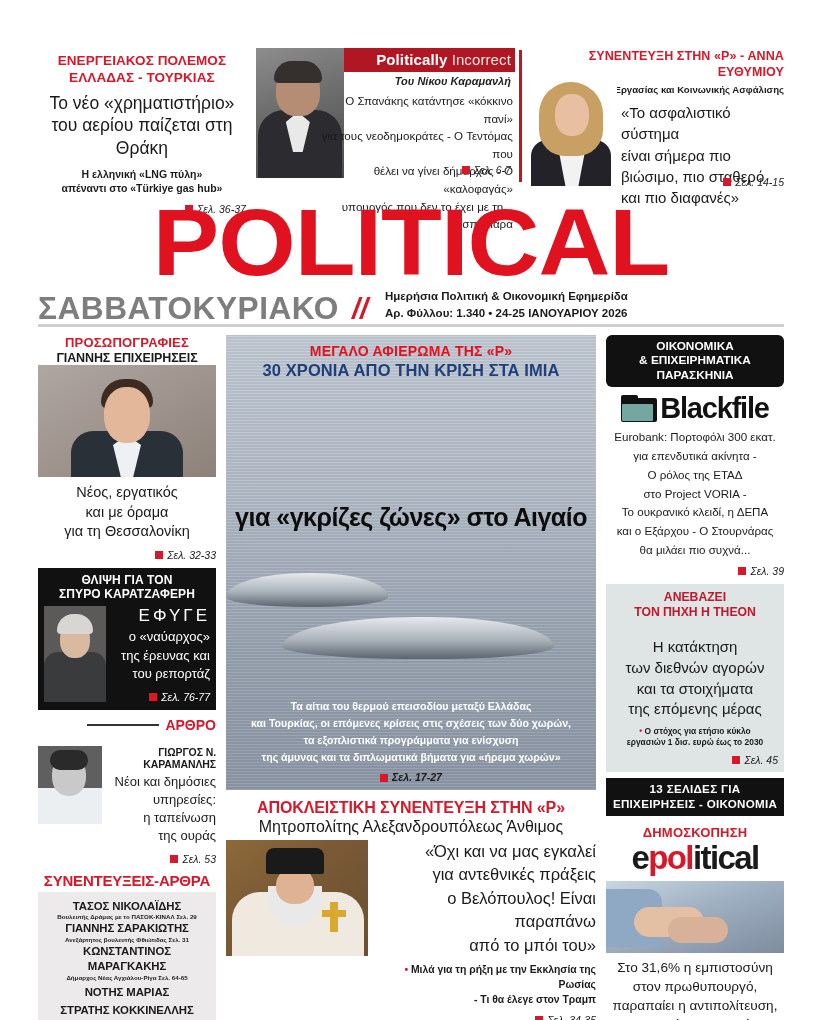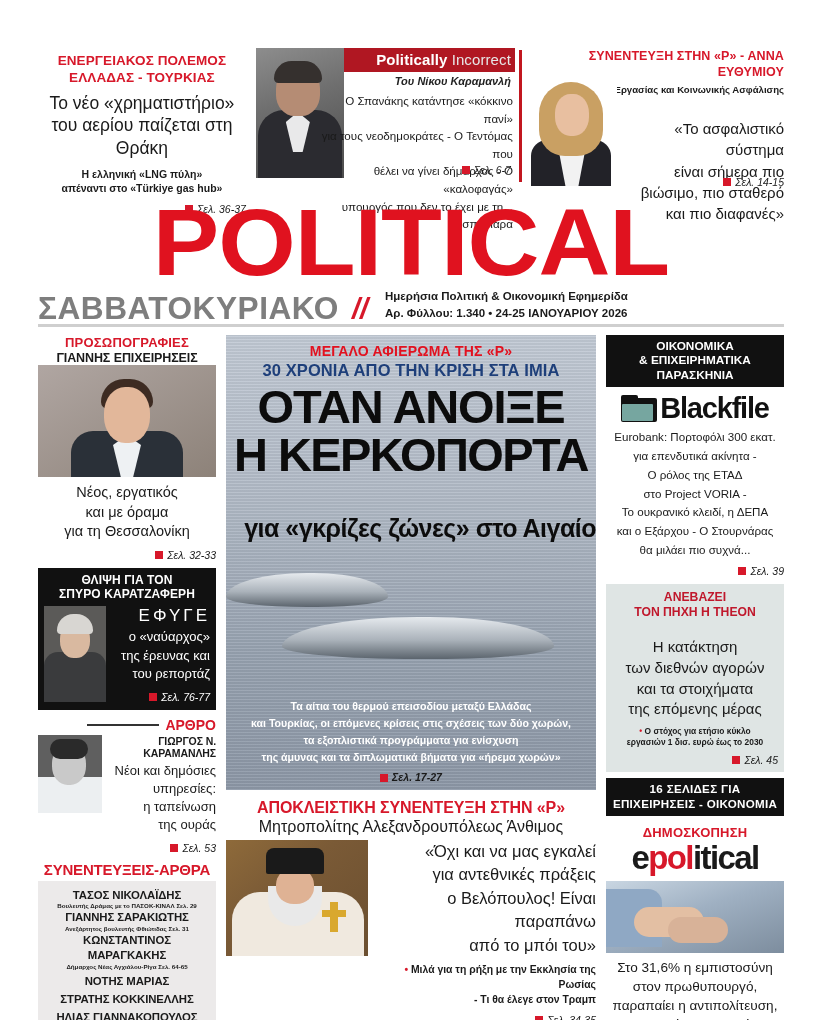--- a/index.html
+++ b/index.html
@@ -74,21 +74,21 @@
   
   .ti-photo{
     position:absolute;left:0;top:30px;width:92px;height:108px;overflow:hidden;background:#fff;
   }
   .ti-photo .hairL{position:absolute;left:14px;top:4px;width:64px;height:74px;border-radius:32px 32px 26px 26px;background:#c9a063;}
   .ti-photo .face{position:absolute;left:30px;top:16px;width:34px;height:42px;border-radius:45%;background:#e8bfa0;}
   .ti-photo .jacket{position:absolute;left:6px;top:62px;width:80px;height:48px;background:#222228;border-radius:16px 16px 0 0;}
   .ti-photo .blouse{position:absolute;left:34px;top:64px;width:26px;height:44px;background:#f2f2f2;clip-path:polygon(50% 0,100% 22%,75% 100%,25% 100%,0 22%);}
   .ti-sub{font-size:9.6px;font-weight:bold;color:#1a1a1a;text-align:right;margin-top:4px;}
   .ti-quote{
-    text-align:right;font-size:15px;line-height:1.42;color:#1a1a1a;margin-top:23px;font-weight:500;
+    text-align:left;font-size:15px;line-height:1.42;color:#1a1a1a;margin-top:7px;font-weight:500;
   }
   .top-right .pg{position:absolute;right:0;bottom:0;}
   .vline{position:absolute;left:-6px;top:2px;width:3px;height:132px;background:#c2161f;}
 
   
   .masthead{position:relative;margin-top:12px;height:118px;}
   .logo{
     font-family:"Liberation Sans","DejaVu Sans",sans-serif;
     font-weight:bold;color:#e0121f;font-size:94px;line-height:.92;
     letter-spacing:-1px;text-align:center;
@@ -130,21 +130,21 @@
   .bb-photo .coat{position:absolute;left:50%;bottom:0;transform:translateX(-50%);width:62px;height:50px;background:#3a3b3d;border-radius:14px 14px 0 0;}
   .bb-txt{flex:1;text-align:right;color:#fff;}
   .bb-txt .h{font-size:17px;letter-spacing:3px;margin-bottom:2px;}
   .bb-txt .l{font-size:13px;line-height:1.42;}
   .pg-w{color:#fff;}
   .pg-w .sq{background:#d7182a;}
 
   .art-head{display:flex;align-items:center;gap:6px;justify-content:flex-end;}
   .art-line{flex:1;height:2px;background:#333;max-width:72px;}
   .art-word{color:#d7182a;font-weight:bold;font-size:14px;}
-  .art-body{display:flex;margin-top:2px;}
+  .art-body{display:flex;margin-top:13px;}
   .art-photo{width:64px;height:78px;background:#5f5f5f;position:relative;overflow:hidden;flex:none;}
   .art-photo .face{position:absolute;left:14px;top:10px;width:34px;height:40px;border-radius:46%;background:#c9c9c9;}
   .art-photo .hair{position:absolute;left:12px;top:4px;width:38px;height:20px;border-radius:18px;background:#2a2a2a;}
   .art-photo .suit{position:absolute;left:0;bottom:0;width:64px;height:36px;background:#eceff1;}
   .art-txt{flex:1;text-align:right;}
   .art-author{font-size:10.5px;font-weight:bold;color:#1a1a1a;letter-spacing:-.1px;}
   .art-lead{font-size:13px;line-height:1.4;margin-top:3px;color:#1a1a1a;}
 
   .list-title{color:#d7182a;font-weight:bold;font-size:15px;text-align:center;letter-spacing:-.2px;}
   .list-box{background:#eceaea;padding:7px 5px 6px;margin-top:3px;}
@@ -158,21 +158,21 @@
     background:
       repeating-linear-gradient(0deg,rgba(255,255,255,.08) 0 1px,rgba(0,0,0,.05) 1px 3px);}
   .islet{position:absolute;background:linear-gradient(180deg,#e6eaee 0%,#aab2ba 55%,#5b646d 100%);
     border-radius:50% 46% 44% 50%/70% 70% 30% 30%;}
   .islet1{left:0;top:238px;width:162px;height:34px;}
   .islet2{left:56px;top:282px;width:272px;height:42px;}
   .hl-kicker{position:absolute;left:0;top:8px;width:100%;text-align:center;color:#e2111f;font-weight:bold;font-size:14px;letter-spacing:.2px;}
   .hl-sub{position:absolute;left:0;top:26px;width:100%;text-align:center;color:#1e3f7a;font-weight:bold;font-size:16.5px;letter-spacing:.1px;}
   .hl-main{position:absolute;left:0;top:48px;width:100%;text-align:center;color:#0c0c0c;font-weight:bold;font-size:47px;line-height:1.02;letter-spacing:-1.2px;}
   .hl-main .l2{display:block;letter-spacing:-1.6px;}
-  .hl-tail{position:absolute;left:0;top:179px;width:100%;text-align:right;color:#0c0c0c;font-weight:bold;font-size:25px;letter-spacing:-.5px;}
+  .hl-tail{position:absolute;left:0;top:168px;width:100%;text-align:center;color:#0c0c0c;font-weight:bold;font-size:25px;letter-spacing:-.5px;}
   .cap{position:absolute;left:0;bottom:4px;width:100%;text-align:center;color:#fff;font-size:10.6px;line-height:1.6;font-weight:bold;padding:0 10px;box-sizing:border-box;}
   .cap .pg{justify-content:center;margin-top:3px;}
   .cap .pg .sq{background:#d7182a;}
 
   .int-title{color:#d7182a;font-weight:bold;font-size:16px;text-align:center;margin-top:9px;letter-spacing:-.1px;}
   .int-name{font-size:16px;text-align:center;color:#1a1a1a;margin-top:1px;}
   .int-body{display:flex;gap:8px;margin-top:4px;}
   .int-photo{width:142px;height:116px;flex:none;position:relative;overflow:hidden;
     background:linear-gradient(140deg,#8e6a3a 0%,#7a5a36 40%,#6b4f30 100%);}
   .int-photo .robe{position:absolute;left:6px;bottom:0;width:132px;height:64px;background:#f0e9df;border-radius:28px 28px 0 0;}
@@ -180,21 +180,21 @@
   .int-photo .face{position:absolute;left:50px;top:28px;width:38px;height:36px;border-radius:46%;background:#dfb294;}
   .int-photo .hat{position:absolute;left:40px;top:8px;width:58px;height:26px;background:#1a1a1a;border-radius:8px 8px 2px 2px;}
   .int-photo .cross{position:absolute;left:104px;top:62px;width:8px;height:30px;background:#d9a82e;}
   .int-photo .cross2{position:absolute;left:96px;top:70px;width:24px;height:7px;background:#d9a82e;}
   .int-txt{flex:1;text-align:right;}
   .int-quote{font-size:16.5px;line-height:1.42;color:#1a1a1a;}
   .int-bul{font-size:10.4px;line-height:1.45;color:#1a1a1a;margin-top:5px;font-weight:bold;}
   .int-bul .dot{color:#d7182a;}
 
   
-  .blackhdr{background:#111;color:#fff;font-weight:bold;font-size:11.8px;text-align:center;padding:4px 2px 5px;line-height:1.22;}
+  .blackhdr{background:#111;color:#fff;font-weight:bold;font-size:11.8px;text-align:center;padding:4px 2px 5px;line-height:1.22;border-radius:6px;}
   .bf-logo{display:flex;align-items:center;justify-content:center;gap:3px;margin-top:5px;}
   .folder{width:36px;height:27px;position:relative;flex:none;}
   .folder .back{position:absolute;left:0;top:3px;width:36px;height:24px;background:#111;border-radius:2px;}
   .folder .tab{position:absolute;left:0;top:0;width:17px;height:6px;background:#111;border-radius:2px 2px 0 0;}
   .folder .front{position:absolute;left:1px;top:9px;width:31px;height:17px;background:#7fb3ac;border-radius:1px;opacity:.92;}
   .bf-word{font-size:29px;font-weight:bold;letter-spacing:-1.2px;color:#111;}
   .bf-lines{font-size:11.6px;line-height:1.62;text-align:center;color:#1a1a1a;margin-top:3px;}
 
   .greybox{background:#dfe5e4;padding:6px 6px 6px;margin-top:7px;}
   .gb-title{color:#c0182c;font-weight:bold;font-size:12.2px;text-align:center;line-height:1.25;}
@@ -417,24 +417,20 @@
 
     <div class="col-mid">
 
       <div class="main-art">
         <div class="sea"></div>
         <div class="islet islet1"></div>
         <div class="islet islet2"></div>
 
         <div class="hl-kicker">ΜΕΓΑΛΟ ΑΦΙΕΡΩΜΑ ΤΗΣ «Ρ»</div>
         <div class="hl-sub">30 ΧΡΟΝΙΑ ΑΠΟ ΤΗΝ ΚΡΙΣΗ ΣΤΑ ΙΜΙΑ</div>
-        <div class="hl-main">
-          <span>ΟΤΑΝ ΑΝΟΙΞΕ</span>
-          <span class="l2">Η ΚΕΡΚΟΠΟΡΤΑ</span>
-        </div>
         <div class="hl-tail">για «γκρίζες ζώνες» στο Αιγαίο</div>
 
         <div class="cap">
           <div>Τα αίτια του θερμού επεισοδίου μεταξύ Ελλάδας</div>
           <div>και Τουρκίας, οι επόμενες κρίσεις στις σχέσεις των δύο χωρών,</div>
           <div>τα εξοπλιστικά προγράμματα για ενίσχυση</div>
           <div>της άμυνας και τα διπλωματικά βήματα για «ήρεμα χωρών»</div>
           <div class="pg">
             <span class="sq"></span>
             <span>Σελ. 17-27</span>
@@ -520,21 +516,21 @@
           <div><span class="dot">•</span> <span>Ο στόχος για ετήσιο κύκλο</span></div>
           <div>εργασιών 1 δισ. ευρώ έως το 2030</div>
         </div>
         <div class="pg">
           <span class="sq"></span>
           <span>Σελ. 45</span>
         </div>
       </div>
 
       <div class="blackbar2">
-        <div>16 ΣΕΛΙΔΕΣ  ΓΙΑ</div>
+        <div>13 ΣΕΛΙΔΕΣ  ΓΙΑ</div>
         <div>ΕΠΙΧΕΙΡΗΣΕΙΣ - ΟΙΚΟΝΟΜΙΑ</div>
       </div>
 
       <div>
         <div class="poll-title">ΔΗΜΟΣΚΟΠΗΣΗ</div>
         <div class="epol">
           <span class="e">e</span><span class="rest">pol</span><span class="ical">itical</span>
         </div>
         <div class="poll-photo">
           <div class="sleeve"></div>

